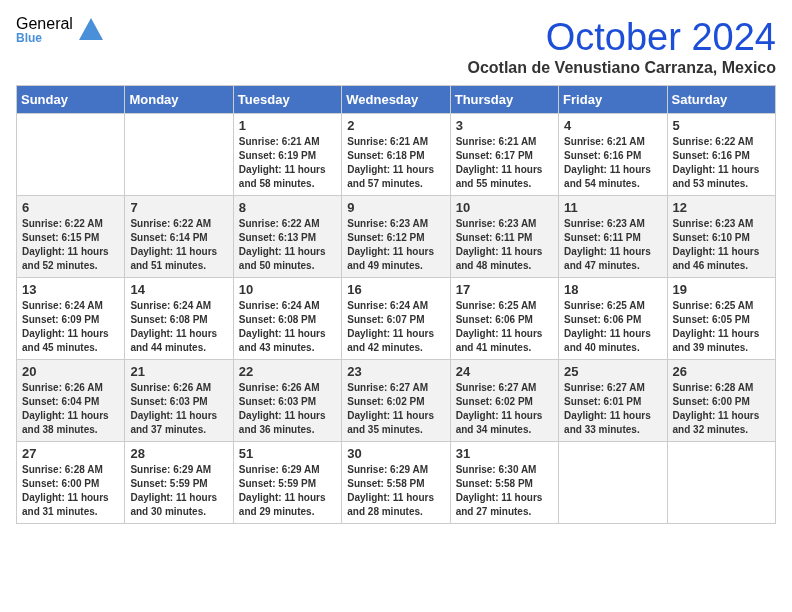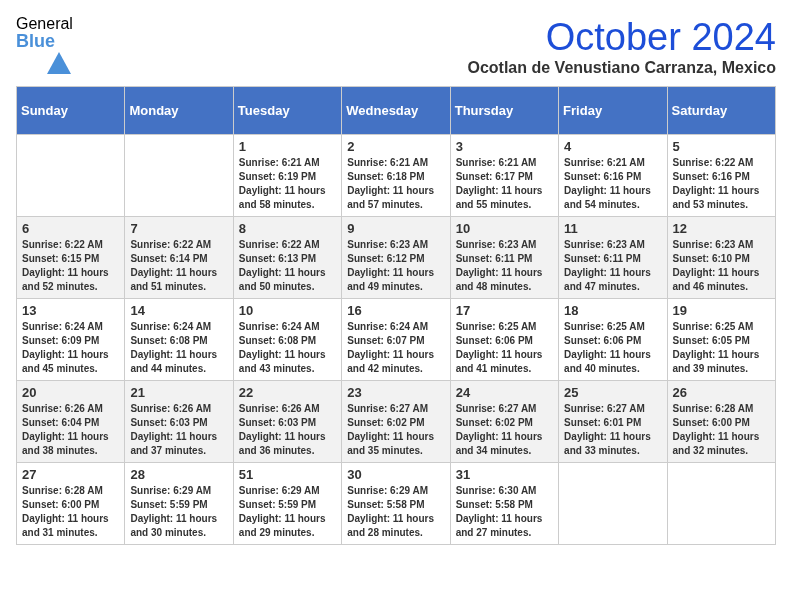--- a/index.html
+++ b/index.html
@@ -11,30 +11,29 @@
       padding: 16px;
     }
     .header {
       display: flex;
       align-items: flex-start;
       justify-content: space-between;
       margin-bottom: 8px;
     }
     .logo {
       display: flex;
-      align-items: flex-end;
-      flex-direction: column;
+      align-items: flex-start;
     }
     .logo-text {
       display: flex;
       flex-direction: column;
       line-height: 1;
     }
     .logo-blue {
-      font-size: 18px;
+      font-size: 12px;
       font-weight: bold;
       color: #4a90d9;
     }
     .logo-icon {
       width: 28px;
       height: 28px;
       margin-left: 4px;
     }
     .title-block {
       text-align: right;
@@ -51,21 +50,21 @@
       padding-left: 25px;
     }
     .calendar {
       width: 100%;
       border-collapse: collapse;
       font-size: 11px;
     }
     .calendar th {
       background-color: #4472c4;
       color: #fff;
-      padding: 16px 4px;
+      padding: 6px 4px;
       text-align: left;
       font-size: 13px;
       font-weight: bold;
       border: 1px solid #ccc;
     }
     .calendar td {
       border: 1px solid #ccc;
       vertical-align: top;
       padding: 4px 5px;
       width: 108px;

